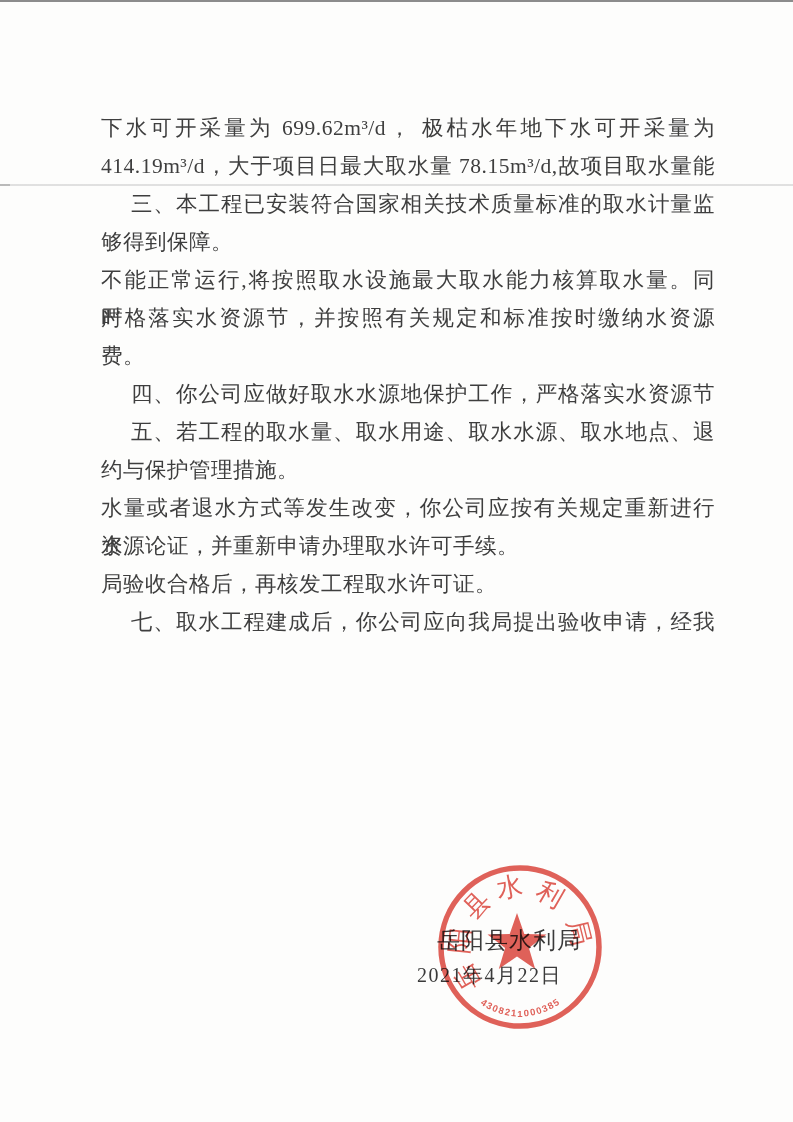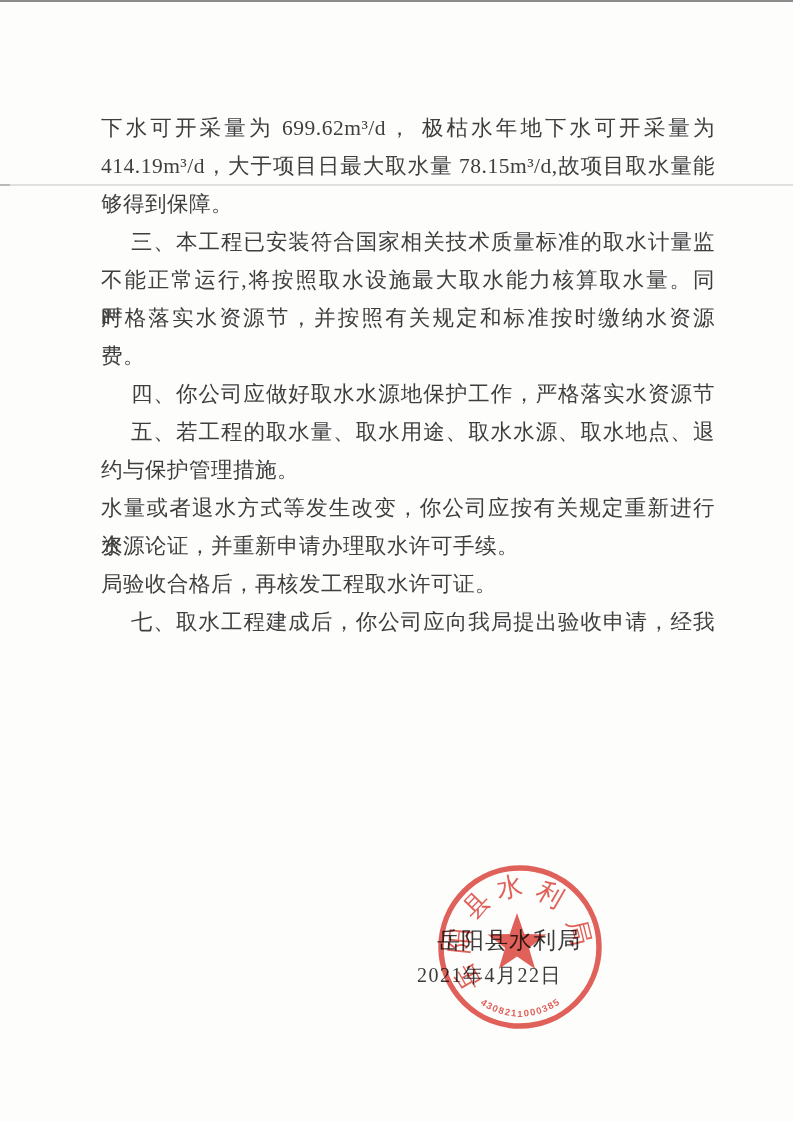--- a/index.html
+++ b/index.html
@@ -55,22 +55,22 @@
 </head>
 <body>
 
 <div class="page">
   <div class="scan-edge"></div>
   <div class="scan-line"></div>
 
   <div class="doc-body">
       <div class="line fill">下水可开采量为 699.62m³/d， 极枯水年地下水可开采量为</div>
       <div class="line fill">414.19m³/d，大于项目日最大取水量 78.15m³/d,故项目取水量能</div>
+      <div class="line indent fill">三、本工程已安装符合国家相关技术质量标准的取水计量监</div>
       <div class="line">够得到保障。</div>
-      <div class="line indent fill">三、本工程已安装符合国家相关技术质量标准的取水计量监</div>
       <div class="line fill">不能正常运行,将按照取水设施最大取水能力核算取水量。同时，</div>
       <div class="line fill">严格落实水资源节，并按照有关规定和标准按时缴纳水资源</div>
       <div class="line">费。</div>
       <div class="line indent fill">四、你公司应做好取水水源地保护工作，严格落实水资源节</div>
       <div class="line indent fill">五、若工程的取水量、取水用途、取水水源、取水地点、退</div>
       <div class="line">约与保护管理措施。</div>
       <div class="line fill">水量或者退水方式等发生改变，你公司应按有关规定重新进行水</div>
       <div class="line">资源论证，并重新申请办理取水许可手续。</div>
       <div class="line">局验收合格后，再核发工程取水许可证。</div>
       <div class="line indent fill">七、取水工程建成后，你公司应向我局提出验收申请，经我</div>

